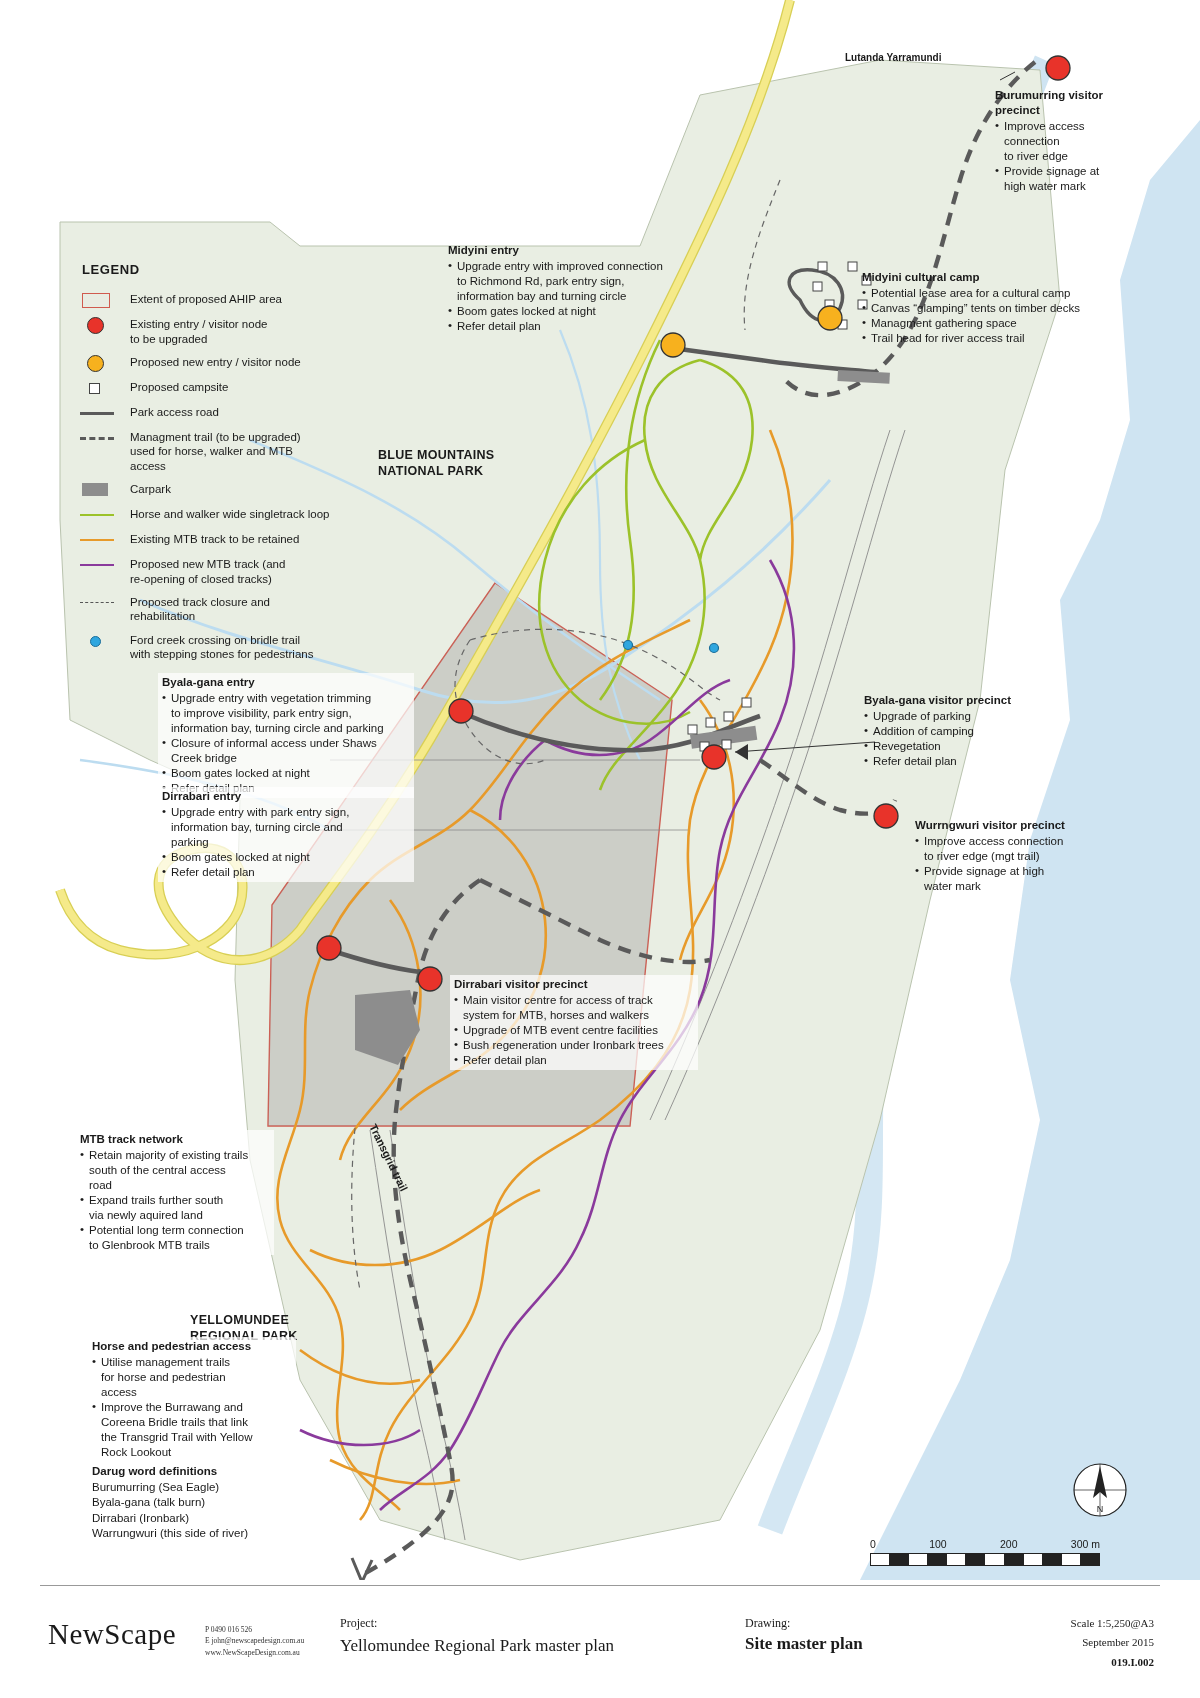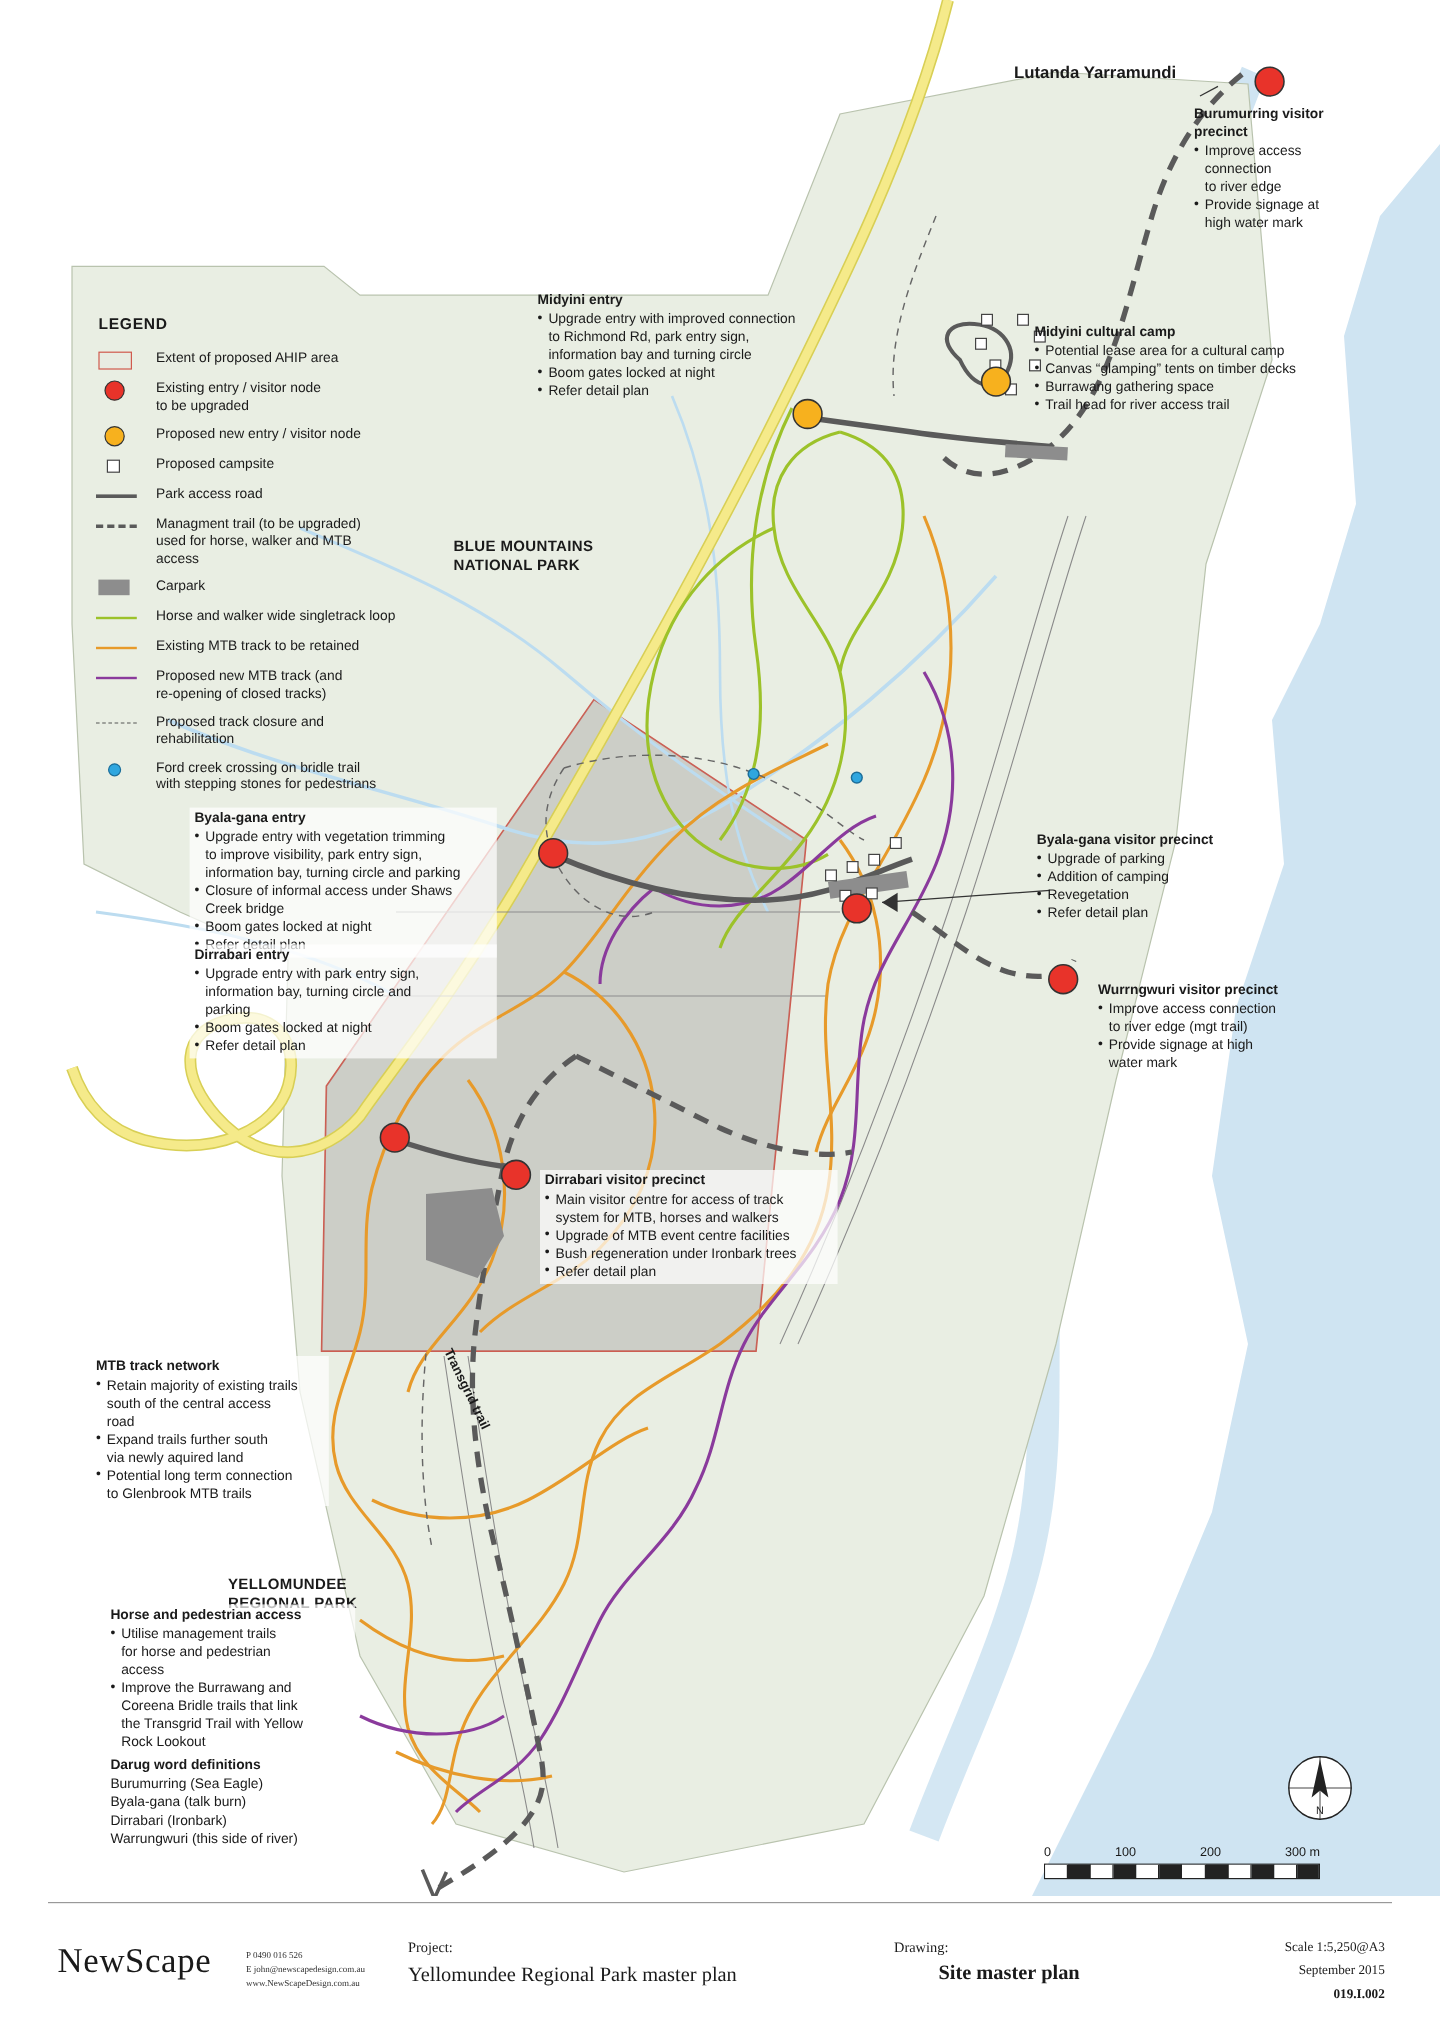--- a/index.html
+++ b/index.html
@@ -43,21 +43,21 @@
 
   
   .callout{font-size:11.5px;line-height:1.3;}
   .callout ul{margin:1px 0 0 0;padding:0;list-style:none;}
   .callout li{position:relative;padding-left:9px;margin-bottom:0px;}
   .callout li:before{content:"\2022";position:absolute;left:0;top:-1px;}
   .callout .title{font-weight:bold;display:block;margin-bottom:1px;}
   .panel{background:rgba(255,255,255,0.72);padding:2px 4px;}
 
   .park-label{font-size:12.5px;font-weight:bold;line-height:1.25;letter-spacing:.3px;}
-  .place-label{font-size:14px;font-weight:bold;text-align:right;}
+  .place-label{font-size:10px;font-weight:bold;text-align:right;}
   .trail-label{font-size:11px;font-weight:bold;}
 
   .defs{font-size:11.5px;line-height:1.35;}
   .defs .title{font-weight:bold;display:block;}
 
   
   .scalebar{left:870px;top:1538px;width:230px;}
   .scale-nums{display:flex;justify-content:space-between;font-size:10.5px;margin-bottom:3px;}
   .scale-graphic{display:flex;height:11px;border:1px solid #222;}
   .scale-graphic div{flex:1;border-right:1px solid #222;}
@@ -66,21 +66,21 @@
   .sc-w{background:#fff;}
 
   
   .footer-rule{left:40px;top:1585px;width:1120px;height:0;border-top:1.2px solid #999;}
   .footer{left:0;top:1600px;width:1200px;height:98px;}
   .brand{position:absolute;left:48px;top:18px;font-family:"Liberation Serif", serif;font-size:29px;letter-spacing:.5px;}
   .brand-contact{position:absolute;left:205px;top:24px;font-size:7.5px;line-height:1.5;color:#333;font-family:"Liberation Serif",serif;}
   .f-proj-label{position:absolute;left:340px;top:16px;font-size:12px;font-family:"Liberation Serif",serif;}
   .f-proj{position:absolute;left:340px;top:36px;font-size:17px;font-family:"Liberation Serif",serif;}
   .f-draw-label{position:absolute;left:745px;top:16px;font-size:12px;font-family:"Liberation Serif",serif;}
-  .f-draw{position:absolute;left:745px;top:34px;font-size:17px;font-weight:bold;font-family:"Liberation Serif",serif;margin-left:37px;}
+  .f-draw{position:absolute;left:745px;top:34px;font-size:17px;font-weight:bold;font-family:"Liberation Serif",serif;}
   .f-right{position:absolute;right:46px;top:14px;text-align:right;font-size:11px;line-height:1.75;font-family:"Liberation Serif",serif;}
   .f-right .num{font-weight:bold;}
 </style>
 </head>
 <body>
 
 <svg id="map-canvas" viewBox="0 0 1200 1698">
   <defs>
     <clipPath id="sheet">
         <rect x="0" y="0" width="1200" height="1580"></rect>
@@ -321,21 +321,21 @@
     <li>Boom gates locked at night</li>
     <li>Refer detail plan</li>
   </ul>
 </div>
 
 <div class="ov callout" style="left:862px;top:270px;width:235px;">
   <span class="title">Midyini cultural camp</span>
   <ul>
     <li>Potential lease area for a cultural camp</li>
     <li>Canvas “glamping” tents on timber decks</li>
-    <li>Burrawang gathering space</li>
+    <li>Managment gathering space</li>
     <li>Trail head for river access trail</li>
   </ul>
 </div>
 
 <div class="ov callout panel" style="left:158px;top:673px;width:248px;">
   <span class="title">Byala-gana entry</span>
   <ul>
     <li style="white-space:pre-line">Upgrade entry with vegetation trimming
 to improve visibility, park entry sign,
 information bay, turning circle and parking</li>

